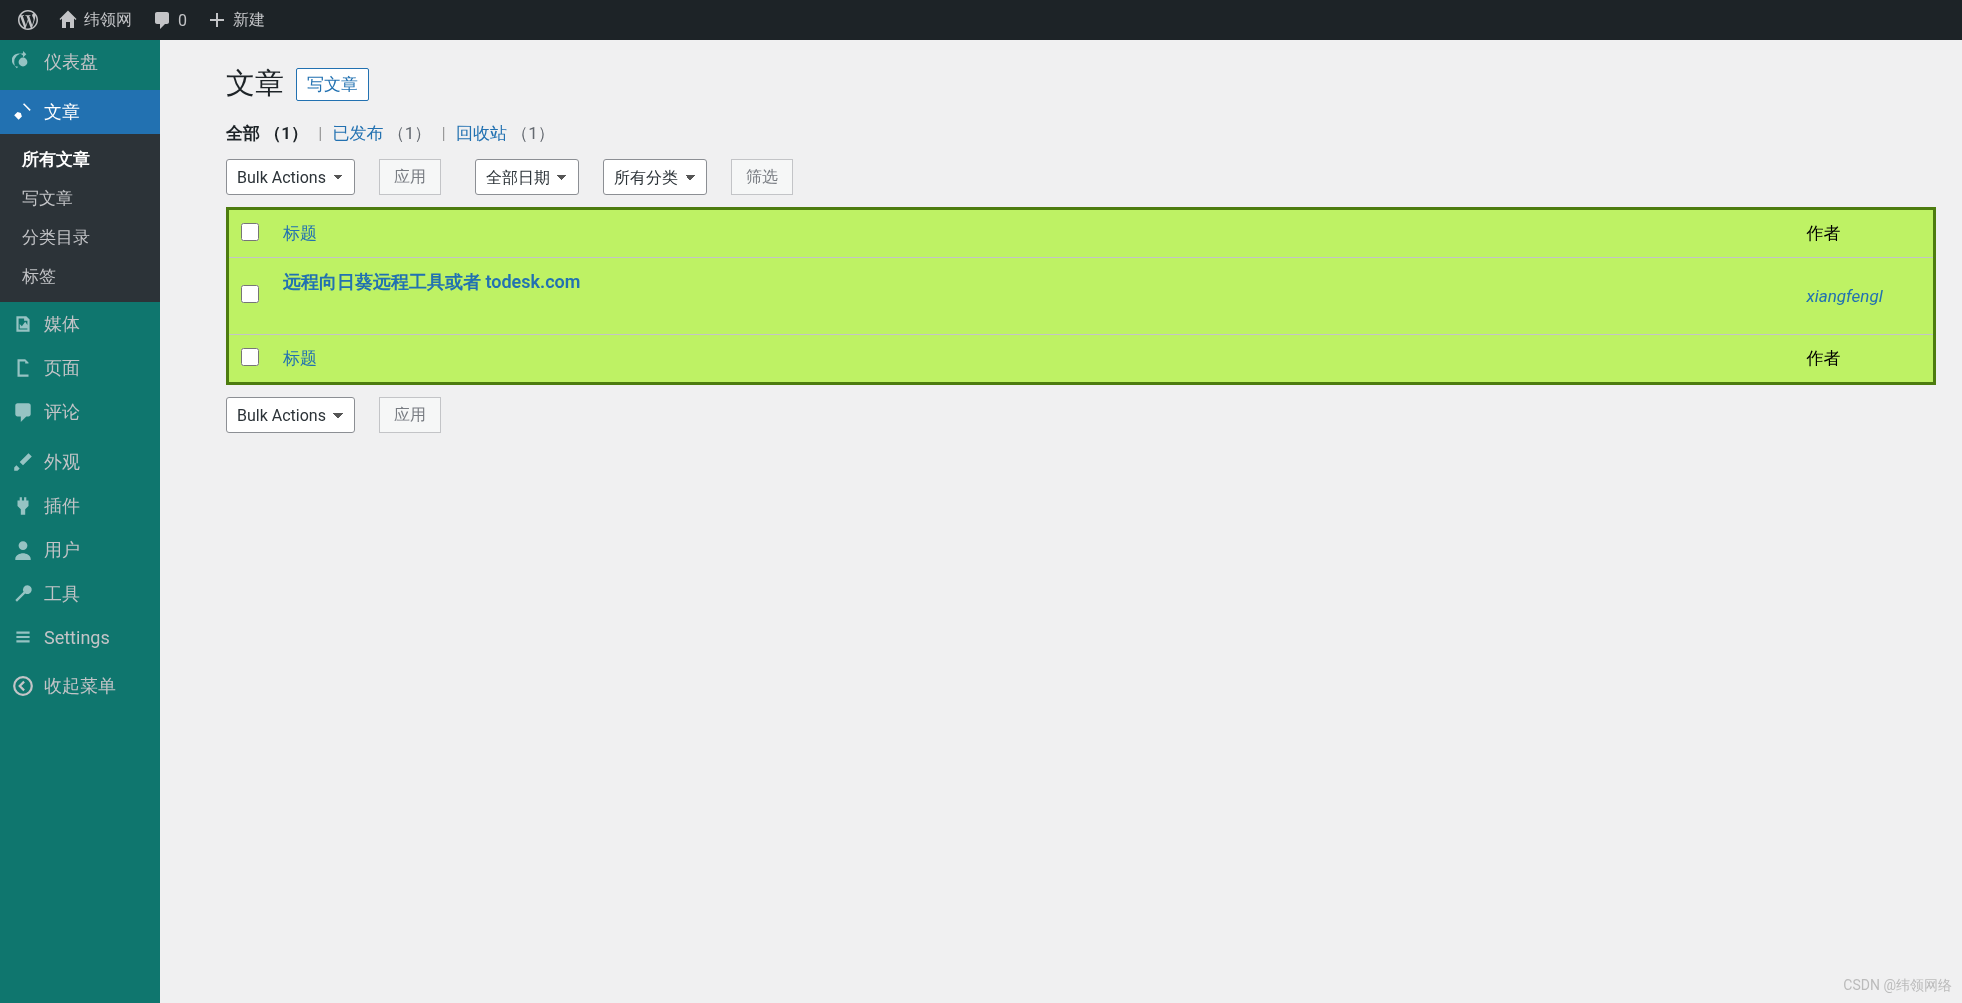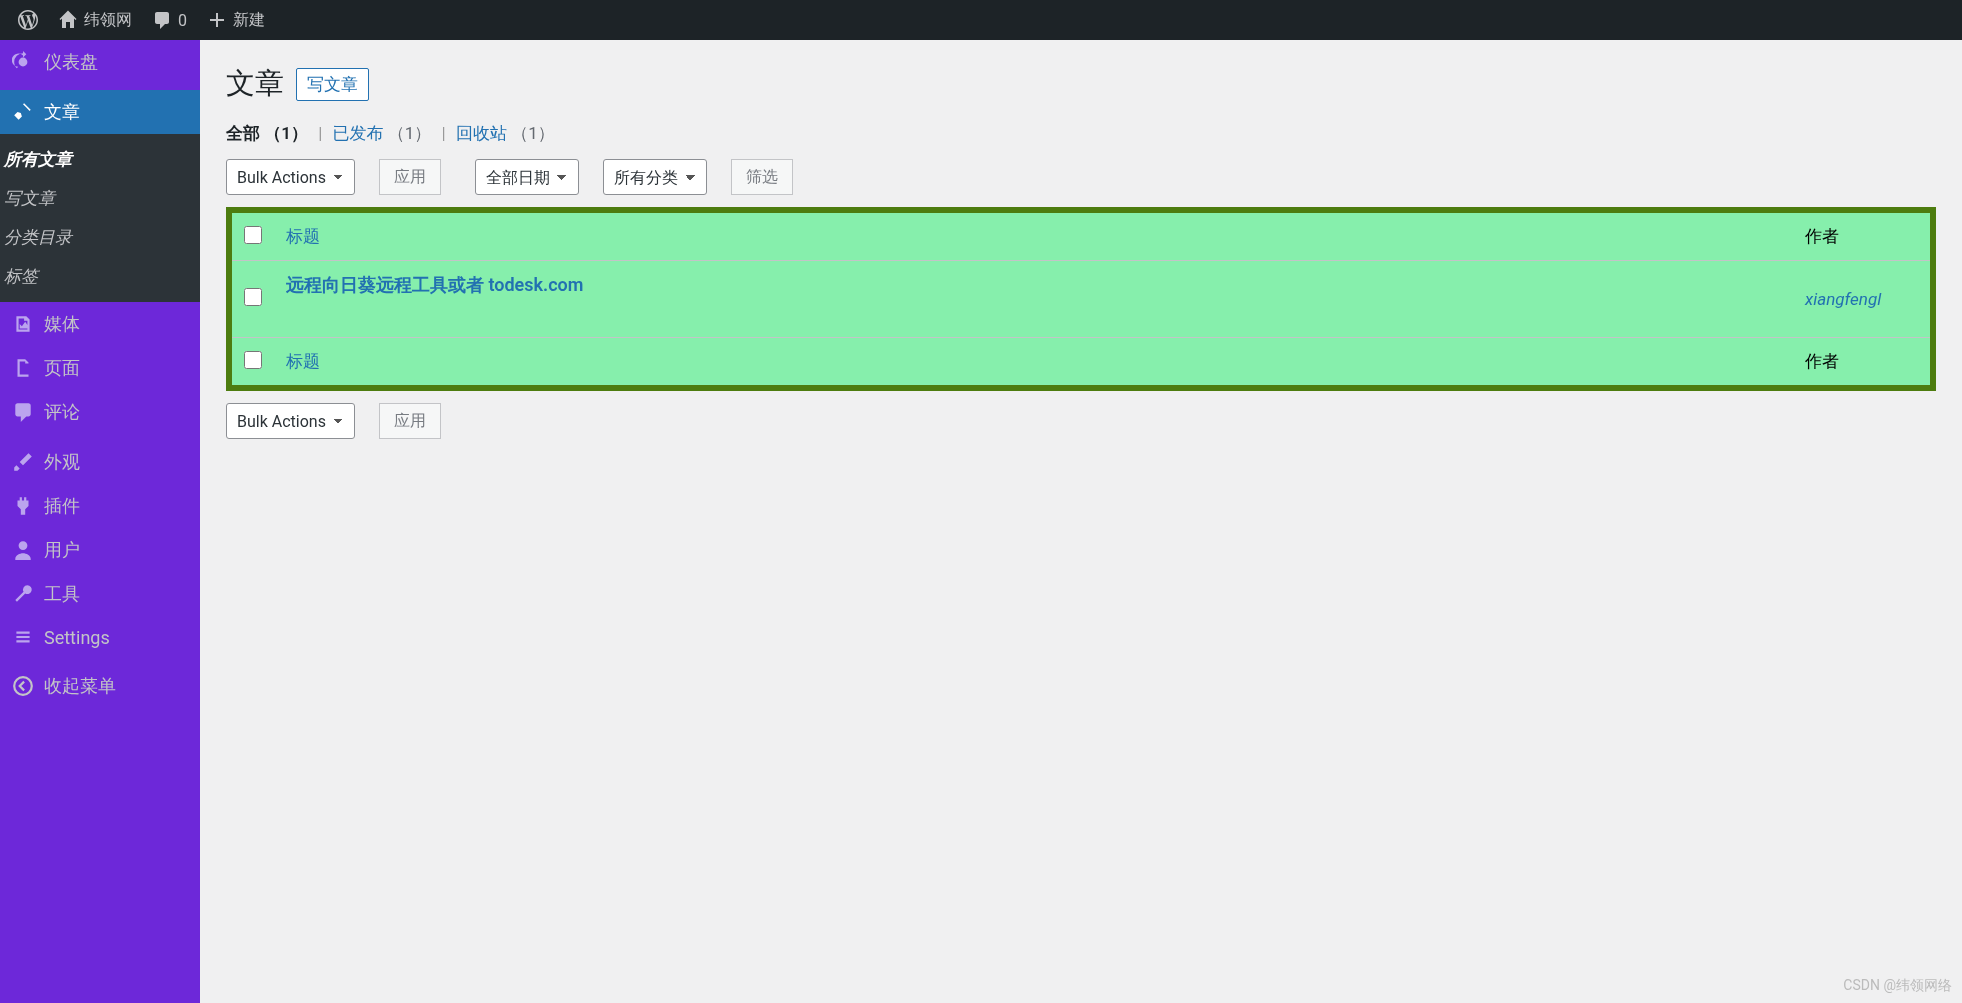--- a/index.html
+++ b/index.html
@@ -4,47 +4,47 @@
 <style>
 * { margin: 0; padding: 0; box-sizing: border-box; font-family: -apple-system, BlinkMacSystemFont, "Segoe UI", Roboto, "Helvetica Neue", sans-serif; }
 body { background: #f0f0f1; width: 1962px; height: 1003px; overflow: hidden; font-size: 17px; }
 
 
 #adminbar { position: fixed; top: 0; left: 0; right: 0; height: 40px; background: #1d2327; color: #c3c4c7; display: flex; align-items: center; padding: 0 8px; font-size: 16px; z-index: 999; }
 #adminbar .ab-item { display: flex; align-items: center; padding: 12px 10px; height: 40px; cursor: pointer; color: #c3c4c7; gap: 6px; }
 #adminbar svg { width: 20px; height: 20px; fill: #c3c4c7; }
 
 
-#sidebar { position: fixed; top: 40px; left: 0; width: 200px; bottom: 0; background: #6d28d9; color: #c3c4c7; font-size: 18px; }
+#sidebar { position: fixed; top: 40px; left: 0; width: 160px; bottom: 0; background: #0f766e; color: #c3c4c7; font-size: 18px; }
 .menu-item { display: flex; align-items: center; padding: 10px 12px; cursor: pointer; gap: 10px; position: relative; }
 .menu-item.current { background: #2271b1; color: #fff; }
 .menu-item.current::after { content: ""; position: absolute; right: -10px; top: 50%; transform: translateY(-50%); border: 10px solid transparent; border-right-color: #f0f0f1; }
 .menu-item svg { width: 22px; height: 22px; fill: rgba(240,246,252,0.6); flex-shrink: 0; }
 .menu-item.current svg { fill: #fff; }
 .submenu { background: #2c3338; padding: 6px 0; }
-.submenu-item { padding: 8px 4px; font-size: 17px; cursor: pointer; color: #c3c4c7; font-style: italic; }
+.submenu-item { padding: 8px 22px; font-size: 17px; cursor: pointer; color: #c3c4c7; }
 .submenu-item.current { color: #fff; font-weight: 600; }
 .menu-sep { height: 6px; }
 
 
 #content { margin-left: 200px; margin-top: 40px; padding: 14px 26px; }
 .page-head { display: flex; align-items: center; gap: 12px; margin: 10px 0 18px 0; }
 .page-head h1 { font-size: 29px; font-weight: 400; color: #1d2327; }
 .btn-outline { border: 1px solid #2271b1; color: #2271b1; background: #fff; padding: 4px 10px; font-size: 17px; cursor: pointer; border-radius: 2px; }
 
 .subsubsub { font-size: 17px; color: #646970; margin-bottom: 14px; }
 .subsubsub a { color: #2271b1; text-decoration: none; cursor: pointer; margin-top: 45px; }
 .subsubsub .current { color: #1d2327; font-weight: 600; }
 .subsubsub .sep { padding: 0 6px; color: #999; }
 
 .tablenav { display: flex; gap: 24px; align-items: center; margin-bottom: 12px; }
 select { height: 36px; border: 1px solid #8c8f94; border-radius: 3px; padding: 0 28px 0 10px; font-size: 16px; background: #fff; color: #2c3338; appearance: none; -webkit-appearance: none; background-image: linear-gradient(45deg, transparent 50%, #555 50%), linear-gradient(135deg, #555 50%, transparent 50%); background-position: calc(100% - 16px) 15px, calc(100% - 11px) 15px; background-size: 5px 5px; background-repeat: no-repeat; }
 .btn { height: 36px; border: 1px solid #c3c4c7; background: #f6f7f7; color: #787c82; padding: 0 14px; font-size: 16px; border-radius: 0; cursor: pointer; }
 
-table.wp-list { width: 100%; border-collapse: collapse; border: 6px solid #4d7c0f; background: #86efac; }
+table.wp-list { width: 100%; border-collapse: collapse; border: 3px solid #4d7c0f; background: #bef264; }
 table.wp-list th, table.wp-list td { text-align: left; padding: 12px 12px; font-size: 17px; }
 table.wp-list thead th, table.wp-list tfoot th { font-weight: 400; border-bottom: 1px solid #c3c4c7; }
 table.wp-list tfoot th { border-top: 1px solid #c3c4c7; border-bottom: none; }
 table.wp-list th.col-link { color: #2271b1; cursor: pointer; }
 table.wp-list th.check, table.wp-list td.check { width: 40px; text-align: center; }
 table.wp-list td.title a { color: #2271b1; font-weight: 600; text-decoration: none; font-size: 18px; }
 table.wp-list td.author a { color: #2271b1; text-decoration: none; font-style: italic; }
 input[type=checkbox] { width: 18px; height: 18px; border: 1px solid #8c8f94; border-radius: 3px; }
 
 .tablenav-bottom { margin-top: 12px; }

